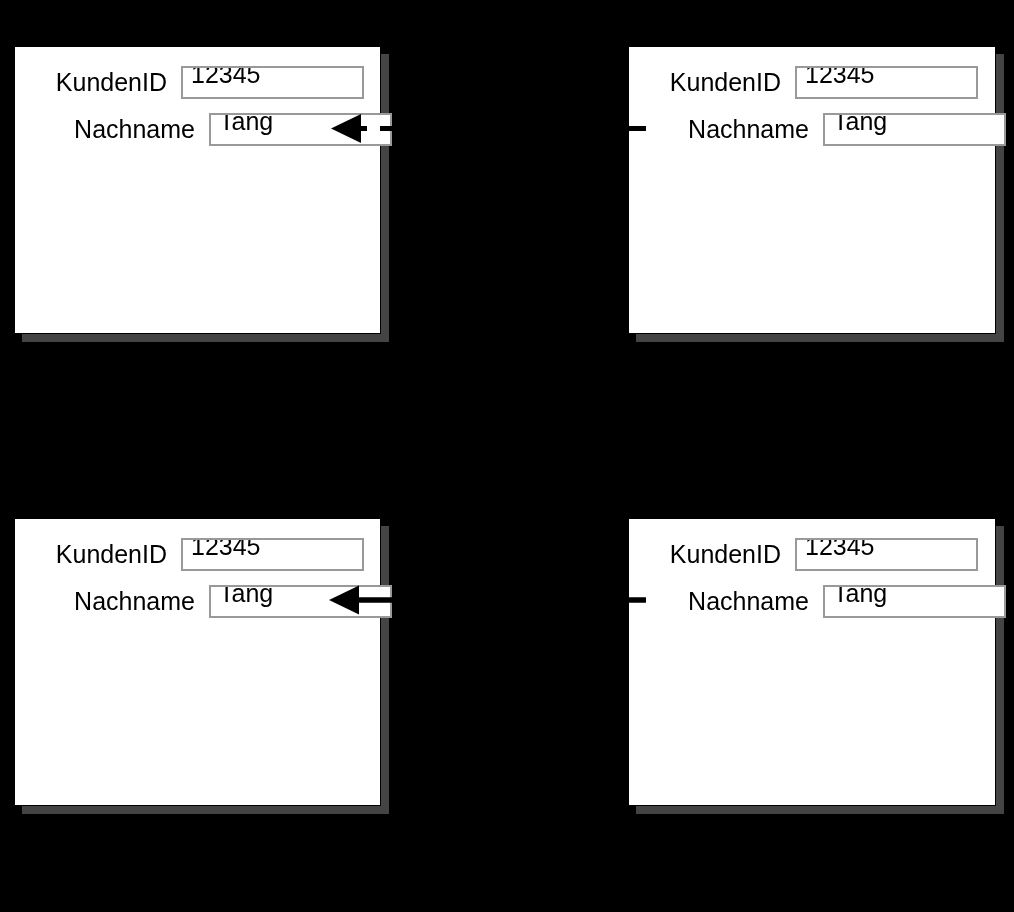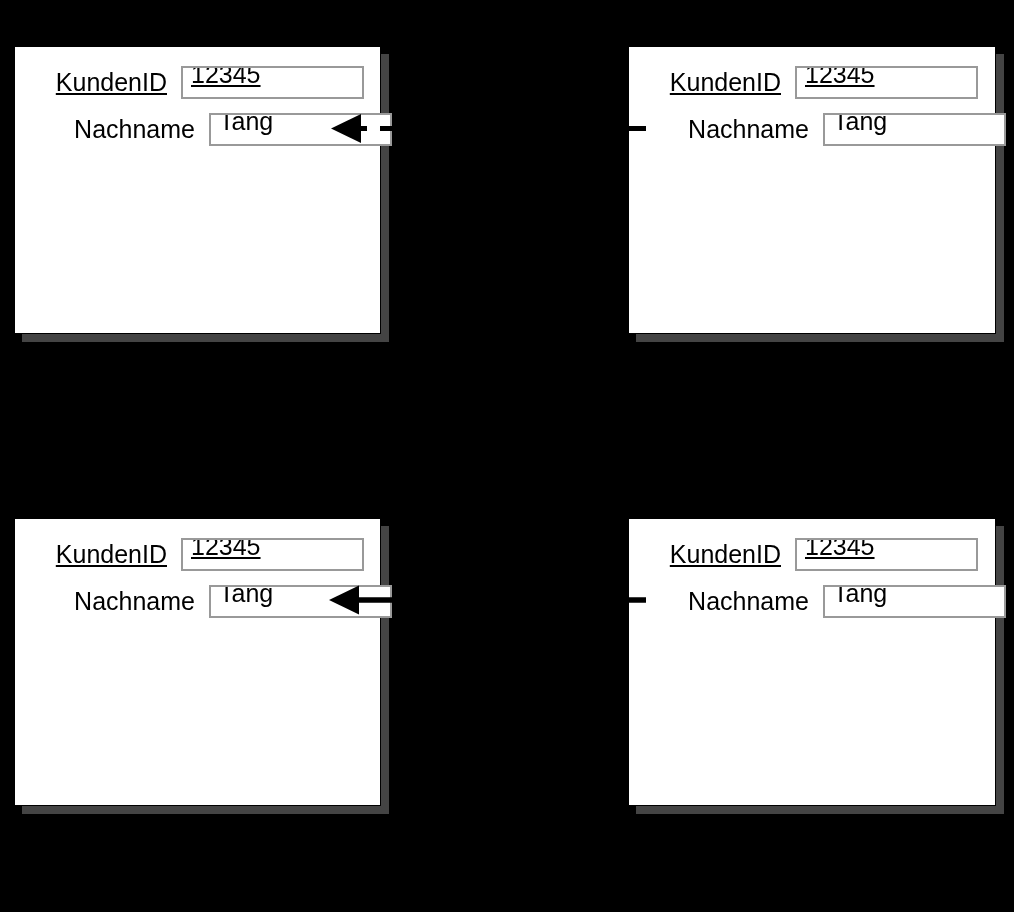--- a/index.html
+++ b/index.html
@@ -29,21 +29,21 @@
   .panel.bottom-left  { left: 14px;  top: 518px; width: 367px; height: 288px; }
   .panel.bottom-right { left: 628px; top: 518px; width: 368px; height: 288px; }
 
   .row {
     position: absolute;
     left: 0;
     height: 33px;
     display: flex;
     align-items: center;
   }
-  .row.row-1 { top: 19px; text-decoration: underline; }
+  .row.row-1 { top: 19px; }
   .row.row-2 { top: 66px; margin-left: 28px; }
 
   .field-label {
     display: inline-block;
     width: 152px;
     text-align: right;
     font-size: 25px;
     color: #000000;
     white-space: nowrap;
   }

